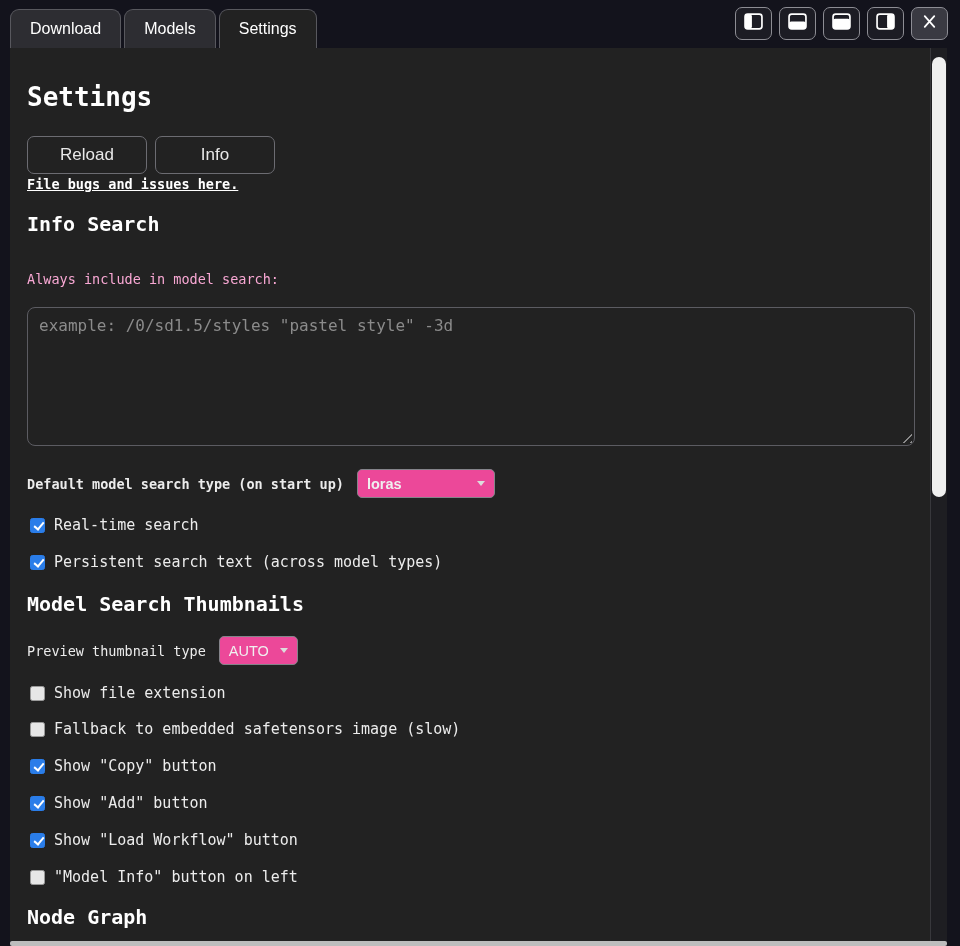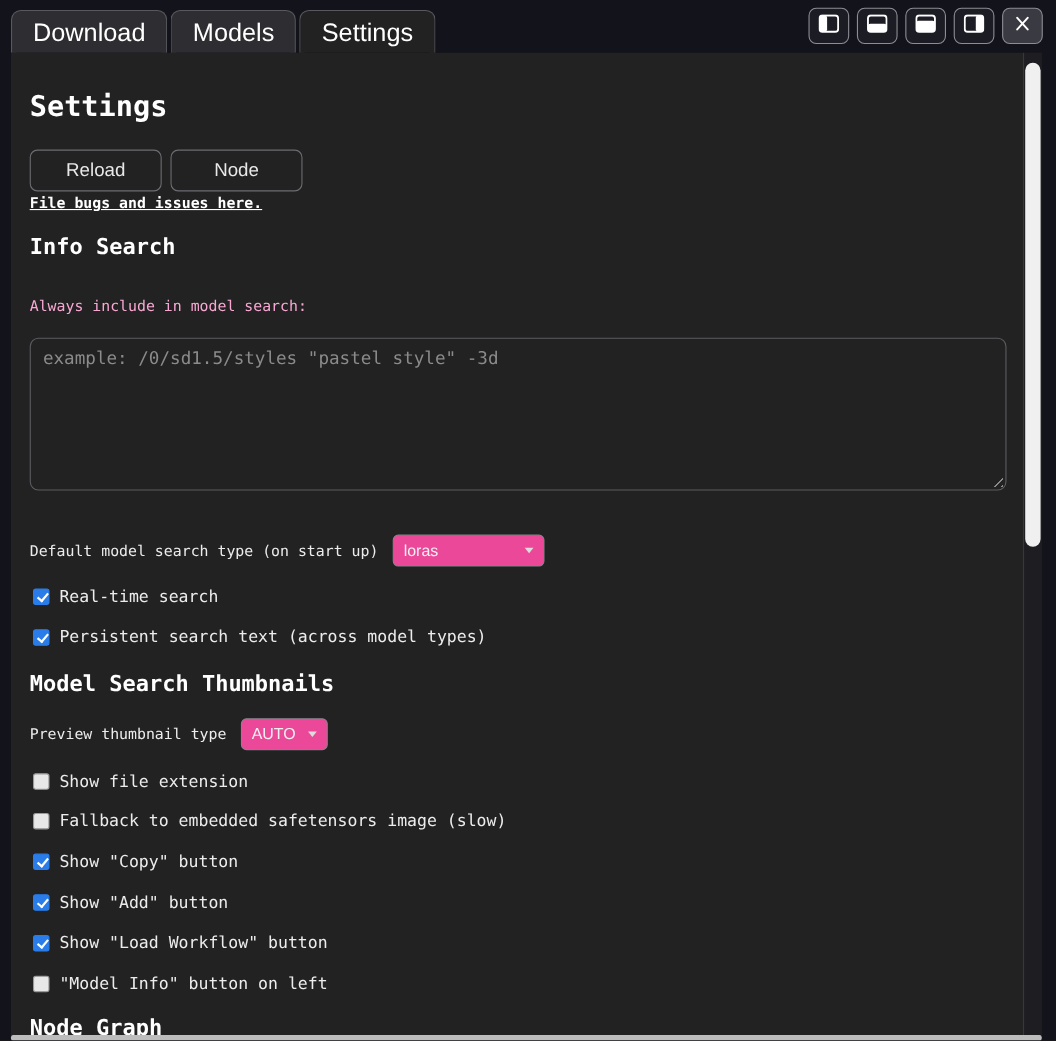--- a/index.html
+++ b/index.html
@@ -12,21 +12,21 @@
   .topbar{
     position:absolute;top:0;left:0;right:0;height:48px;
     display:flex;justify-content:space-between;align-items:flex-end;
     padding:0 12px 0 10px;box-sizing:border-box;
   }
   .tabs{display:flex;gap:3px;align-items:flex-end;}
   .tab{
     box-sizing:border-box;height:39px;padding:0 19px;
     display:flex;align-items:center;
     background:#2d2d32;color:#fff;
-    font-family:"Liberation Sans",sans-serif;font-size:23px;
+    font-family:"Liberation Sans",sans-serif;font-size:16px;
     border:1px solid #58585e;border-bottom:none;
     border-radius:9px 9px 0 0;cursor:pointer;
   }
   .tab.active{background:#222;border-color:#58585e;}
   .winbtns{display:flex;gap:7px;align-self:center;margin-bottom:2px;}
   .winbtn{
     width:37px;height:33px;box-sizing:border-box;
     border:1.5px solid #8d8d94;border-radius:7px;
     background:#1c1c24;display:flex;align-items:center;justify-content:center;
     padding:0;cursor:pointer;
@@ -68,21 +68,21 @@
     padding:8px 11px;color:#ddd;resize:none;outline:none;
     font-family:"DejaVu Sans Mono",monospace;font-size:16px;
   }
   textarea::placeholder{color:#8b8b8b;}
   .grip{
     position:absolute;right:3px;bottom:3px;width:11px;height:11px;
     clip-path:polygon(100% 0,100% 100%,0 100%);
     background:repeating-linear-gradient(135deg,#8a8a8a 0 1.5px,transparent 1.5px 4.5px);
   }
   .select-row{display:flex;align-items:center;gap:13px;}
-  .select-row.default-type{margin-top:40px;}
+  .select-row.default-type{margin-top:23px;font-weight:bold;}
   .select-row.preview-type{margin-top:21px;}
   .inline-label{font-size:13.5px;color:#ececec;}
   .select{
     box-sizing:border-box;height:29px;
     border:1px solid #84848a;border-radius:5px;background:#ec4899;
     color:#f0f0f0;font-family:"Liberation Sans",sans-serif;font-size:14.5px;
     display:flex;align-items:center;justify-content:space-between;
     padding:0 9px;cursor:pointer;
   }
   .select.w-loras{width:138px;}
@@ -172,21 +172,21 @@
   </div>
 </div>
 
 <div class="window">
   <div class="content">
 
     <h1 class="page-title">Settings</h1>
 
     <div class="btn-row">
       <button class="btn">Reload</button>
-      <button class="btn">Node</button>
+      <button class="btn">Info</button>
     </div>
 
     <div class="bugs-row">
       <a href="#" class="bugs-link">File bugs and issues here.</a>
     </div>
 
     <h2 class="section-h">Info Search</h2>
 
     <div class="field-label">Always include in model search:</div>
 

